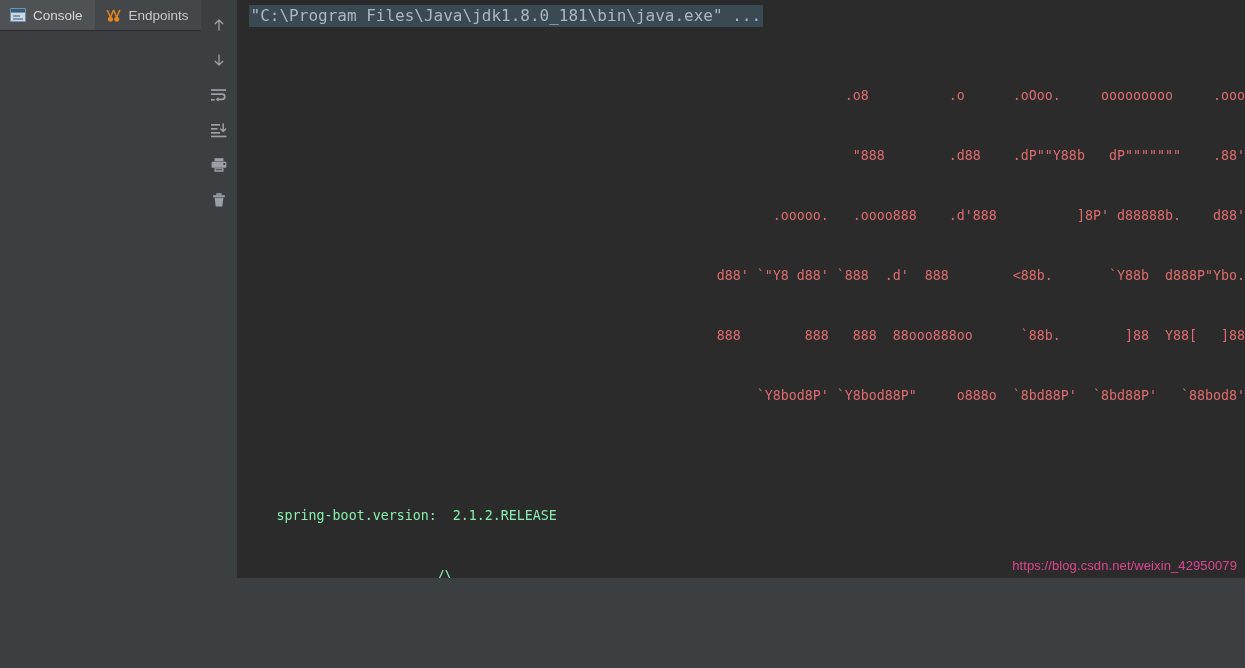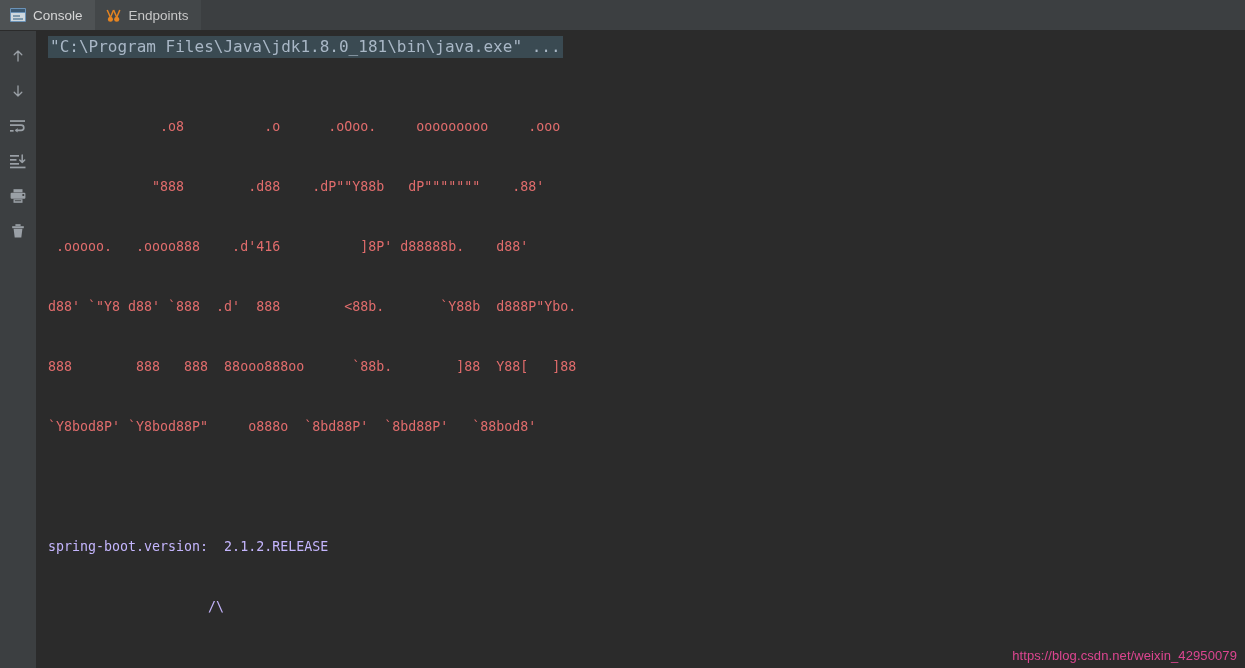--- a/index.html
+++ b/index.html
@@ -2,21 +2,21 @@
 <html><head>
 <meta charset="utf-8">
 <style>
   * { box-sizing: border-box; margin: 0; padding: 0; }
   html, body {
     width: 1245px; height: 668px;
     background: #3c3f41;
     font-family: "DejaVu Sans Mono", "Liberation Mono", monospace;
     overflow: hidden;
   }
-  .app { position: relative; width: 1245px; height: 668px; display: flex; flex-direction: column; }
+  .app { position: relative; width: 1245px; height: 578px; display: flex; }
 
   
   .tabbar {
     height: 31px; flex: 0 0 31px;
     background: #3c3f41;
     display: flex; align-items: stretch;
     border-bottom: 1px solid #2b2b2b;
   }
   .tab {
     display: flex; align-items: center; gap: 7px;
@@ -92,22 +92,22 @@
     white-space: pre;
   }
   .cmdline .sel {
     background: #3a4a52;
     color: #a9b7c6;
     padding: 1px 2px 2px 2px;
   }
 
   .blank { height: 20px; }
 
-  .banner { color: #e06c6c; padding-left: 12px; white-space: pre; }
-  .green  { color: #c4b5fd; padding-left: 12px; white-space: pre; }
+  .banner { color: #e06c6c; padding-left: 12px; white-space: pre; text-align: right; }
+  .green  { color: #86efac; padding-left: 12px; white-space: pre; margin-left: 28px; }
 
   
   .watermark {
     position: absolute;
     right: 8px; bottom: 5px;
     color: #ec4899;
     font-family: "Liberation Sans", sans-serif;
     font-size: 13px;
     letter-spacing: 0.1px;
     opacity: 0.92;
@@ -205,21 +205,21 @@
 
     <div class="console">
 
       <div class="cmdline"><span class="sel">"C:\Program Files\Java\jdk1.8.0_181\bin\java.exe" ...</span></div>
 
       <div class="blank"></div>
 
       <div class="lines">
         <div class="banner">              .o8          .o      .oOoo.     ooooooooo     .ooo</div>
         <div class="banner">             "888        .d88    .dP""Y88b   dP"""""""    .88'</div>
-        <div class="banner"> .ooooo.   .oooo888    .d'416          ]8P' d88888b.    d88'</div>
+        <div class="banner"> .ooooo.   .oooo888    .d'888          ]8P' d88888b.    d88'</div>
         <div class="banner">d88' `"Y8 d88' `888  .d'  888        &lt;88b.       `Y88b  d888P"Ybo.</div>
         <div class="banner">888        888   888  88ooo888oo      `88b.        ]88  Y88[   ]88</div>
         <div class="banner">`Y8bod8P' `Y8bod88P"     o888o  `8bd88P'  `8bd88P'   `88bod8'</div>
       </div>
 
       <div class="blank"></div>
 
       <div class="lines">
         <div class="green">spring-boot.version:  2.1.2.RELEASE</div>
         <div class="green">                    /\</div>

